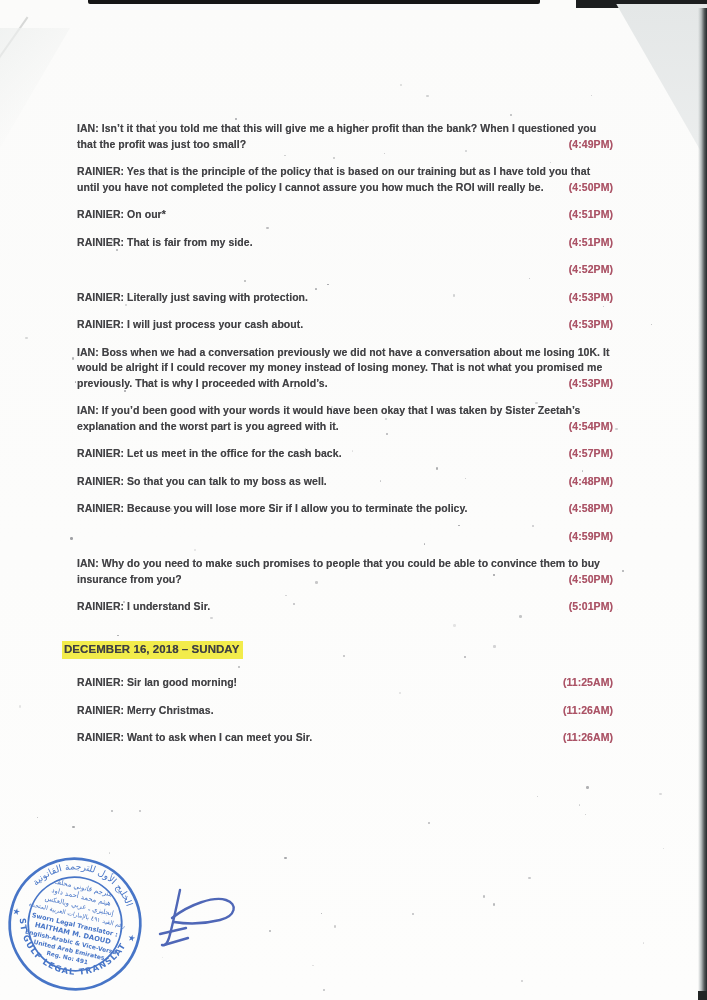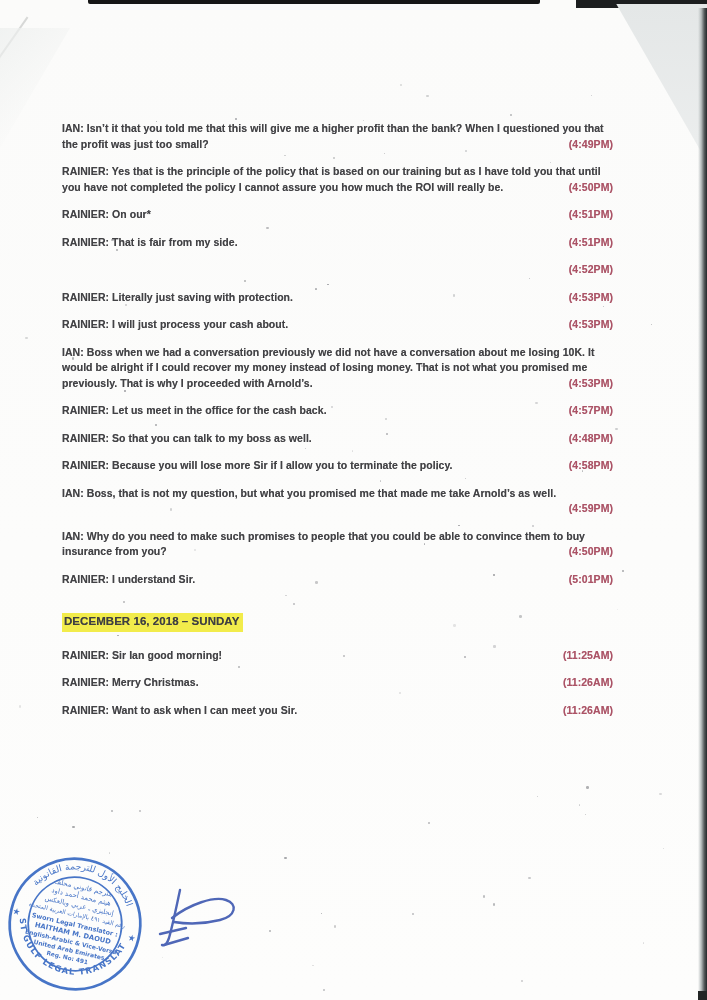--- a/index.html
+++ b/index.html
@@ -28,21 +28,21 @@
   .corner-br{position:absolute;right:0;bottom:0;width:9px;height:9px;background:#232626;}
   .speck{position:absolute;border-radius:50%;}
 
   
   .transcript{
     position:absolute;left:62px;top:121px;width:551px;
     font-size:10.5px;line-height:15.5px;font-weight:600;
     color:#424245;letter-spacing:.05px;
     text-shadow:0 0 .5px rgba(70,70,75,.55);
   }
-  .msg{margin:0 0 12px 0;overflow:hidden;}
+  .msg{margin:0 0 12px 15px;overflow:hidden;}
   .msg .time{float:right;margin-left:10px;color:#ab5366;text-shadow:0 0 .5px rgba(171,83,102,.5);}
   .msg.time-own-line .time{float:none;display:block;text-align:right;}
   .date-header{margin:26px 0 16px 0;}
   .date-header .hl{
     display:inline-block;background:#f2ec4b;color:#3e3f42;
     font-weight:700;font-size:11.5px;padding:1px 4px 2px 2px;
     text-shadow:0 0 .5px rgba(62,63,66,.6);
   }
 
   
@@ -96,38 +96,41 @@
   <div class="msg">
     <span class="body">RAINIER: I will just process your cash about.</span>
     <span class="time">(4:53PM)</span>
   </div>
 
   <div class="msg">
     <span class="body">IAN: Boss when we had a conversation previously we did not have a conversation about me losing 10K. It would be alright if I could recover my money instead of losing money. That is not what you promised me previously. That is why I proceeded with Arnold’s.</span>
     <span class="time">(4:53PM)</span>
   </div>
 
+  <div class="msg">
+    <span class="body">IAN: If you’d been good with your words it would have been okay that I was taken by Sister Zeetah’s explanation and the worst part is you agreed with it.</span>
+    <span class="time">(4:54PM)</span>
+  </div>
 
   <div class="msg">
     <span class="body">RAINIER: Let us meet in the office for the cash back.</span>
     <span class="time">(4:57PM)</span>
   </div>
 
   <div class="msg">
     <span class="body">RAINIER: So that you can talk to my boss as well.</span>
     <span class="time">(4:48PM)</span>
   </div>
 
   <div class="msg">
     <span class="body">RAINIER: Because you will lose more Sir if I allow you to terminate the policy.</span>
     <span class="time">(4:58PM)</span>
   </div>
 
   <div class="msg time-own-line">
-    <span class="body">IAN: Boss, that is not my question, but what you promised me that made me take Arnold’s as well.</span>
     <span class="time">(4:59PM)</span>
   </div>
 
   <div class="msg">
     <span class="body">IAN: Why do you need to make such promises to people that you could be able to convince them to buy insurance from you?</span>
     <span class="time">(4:50PM)</span>
   </div>
 
   <div class="msg">
     <span class="body">RAINIER: I understand Sir.</span>

